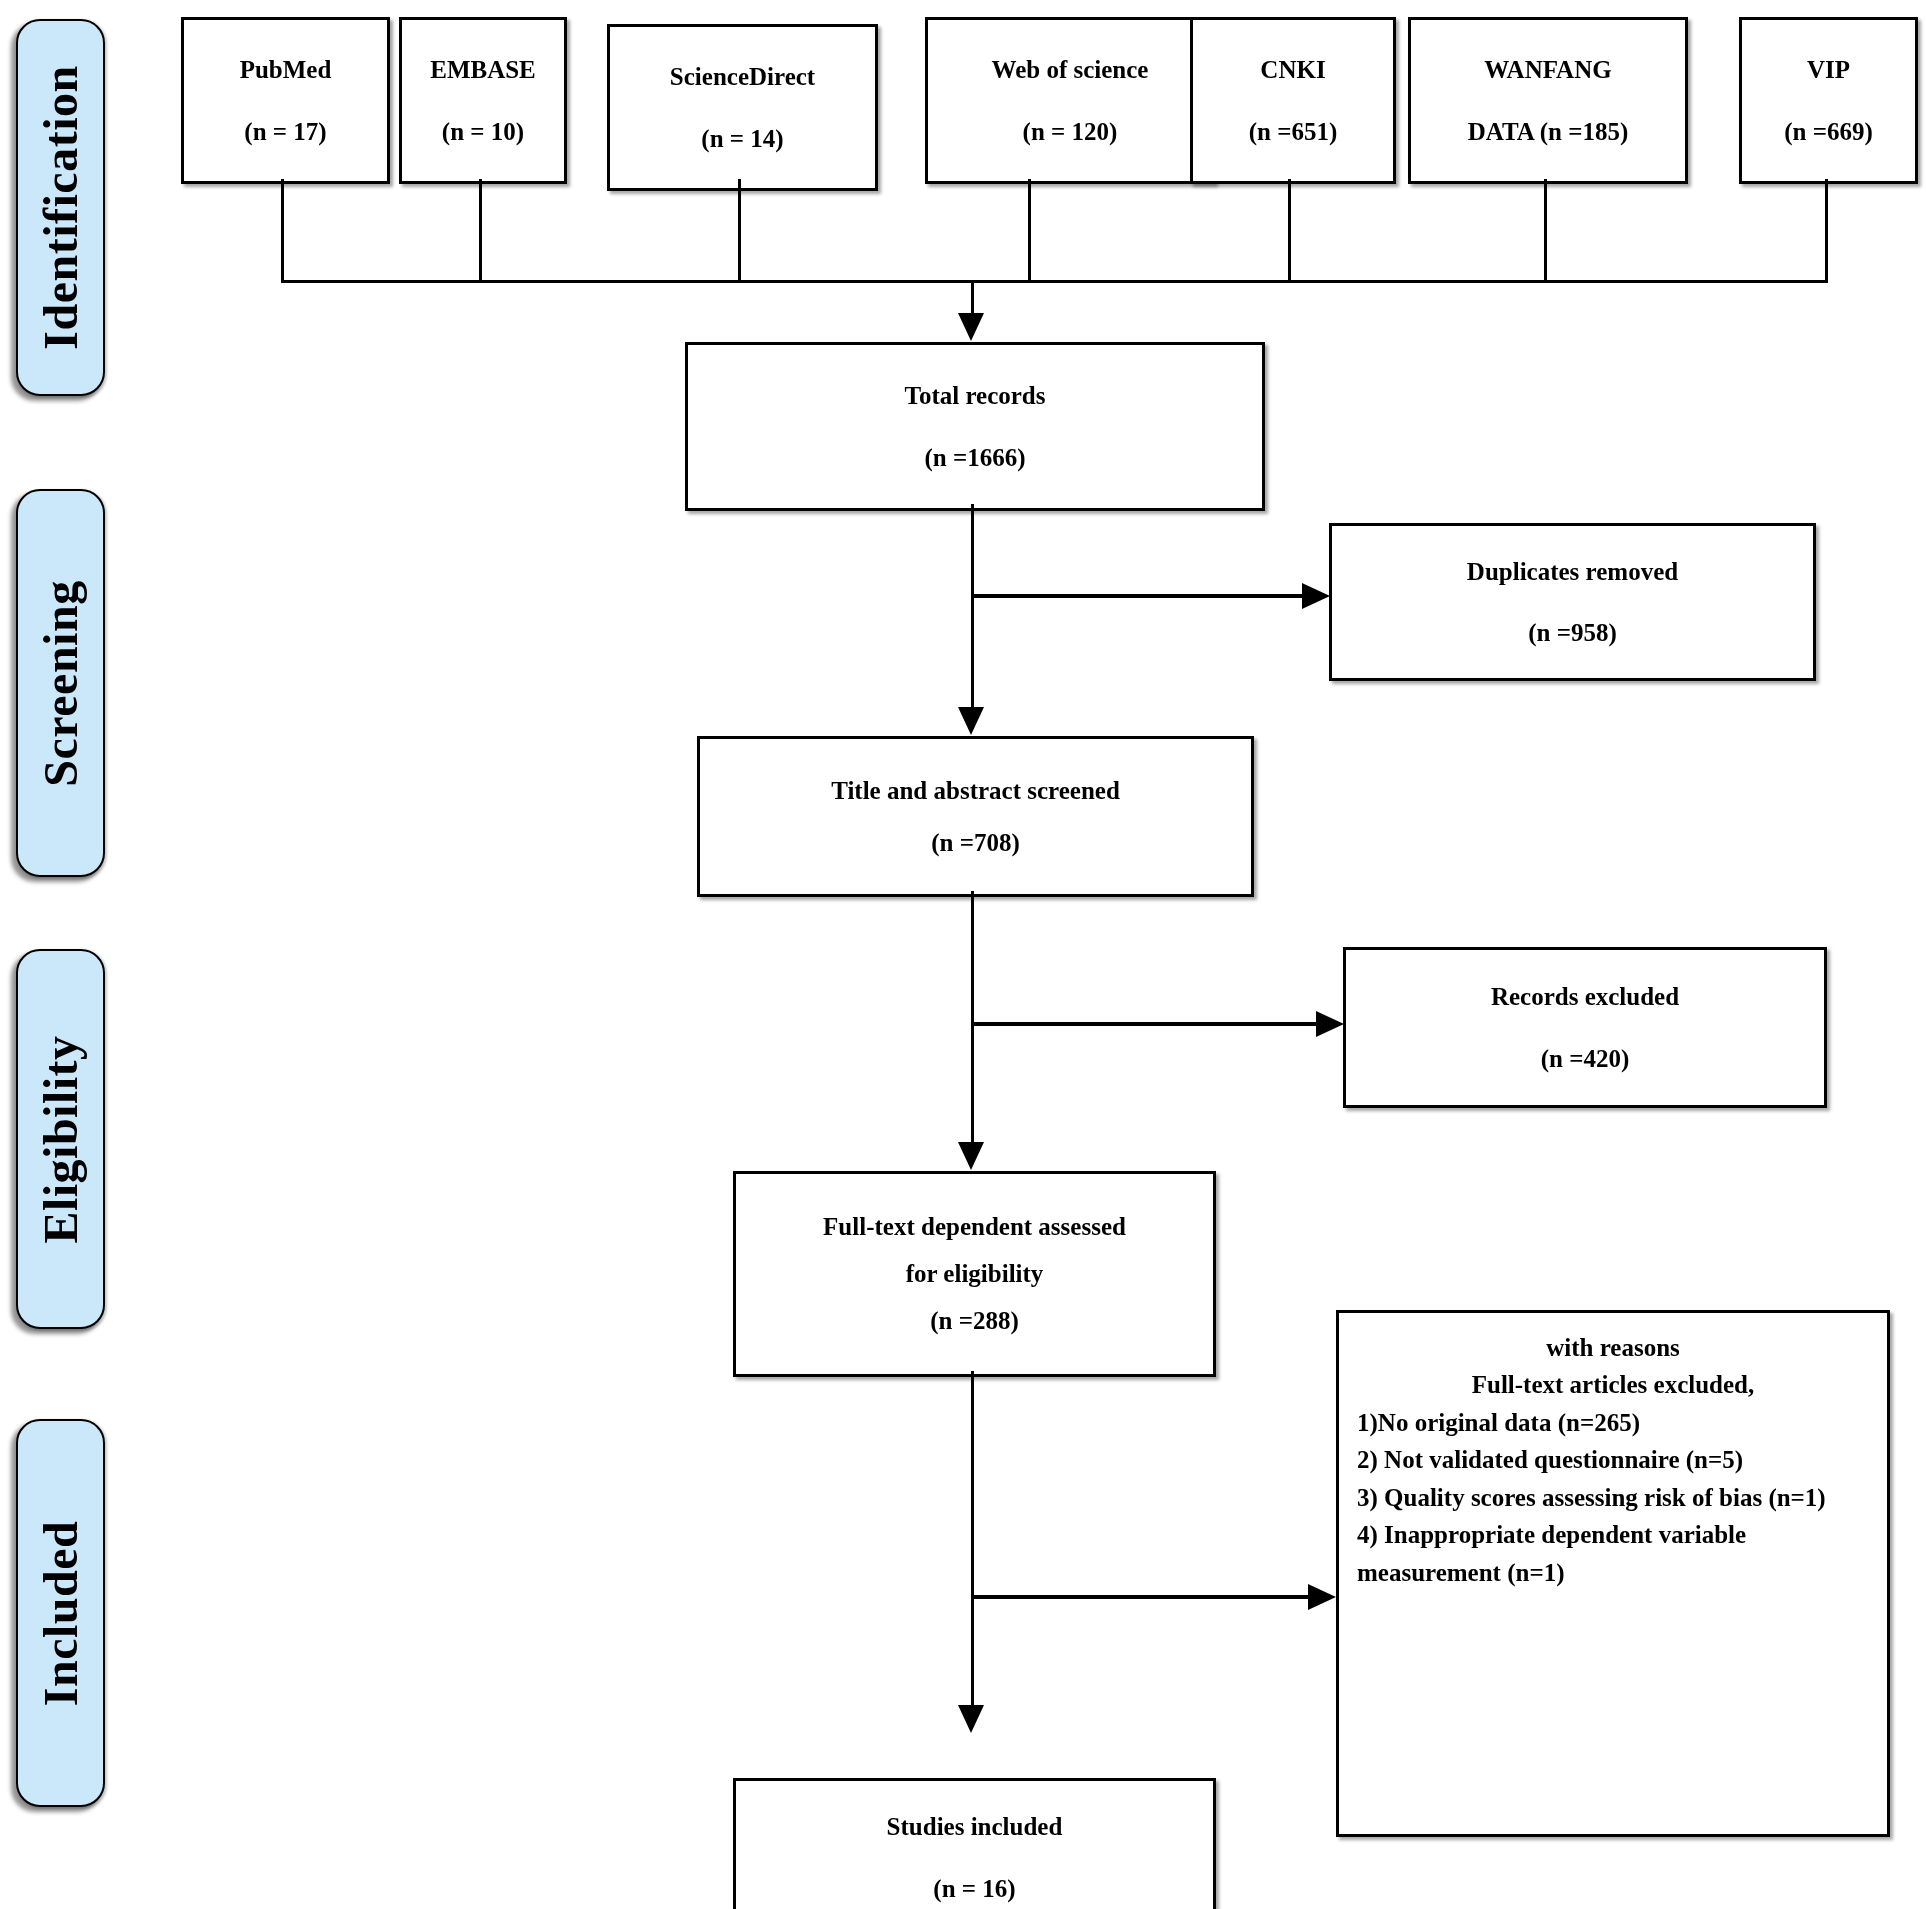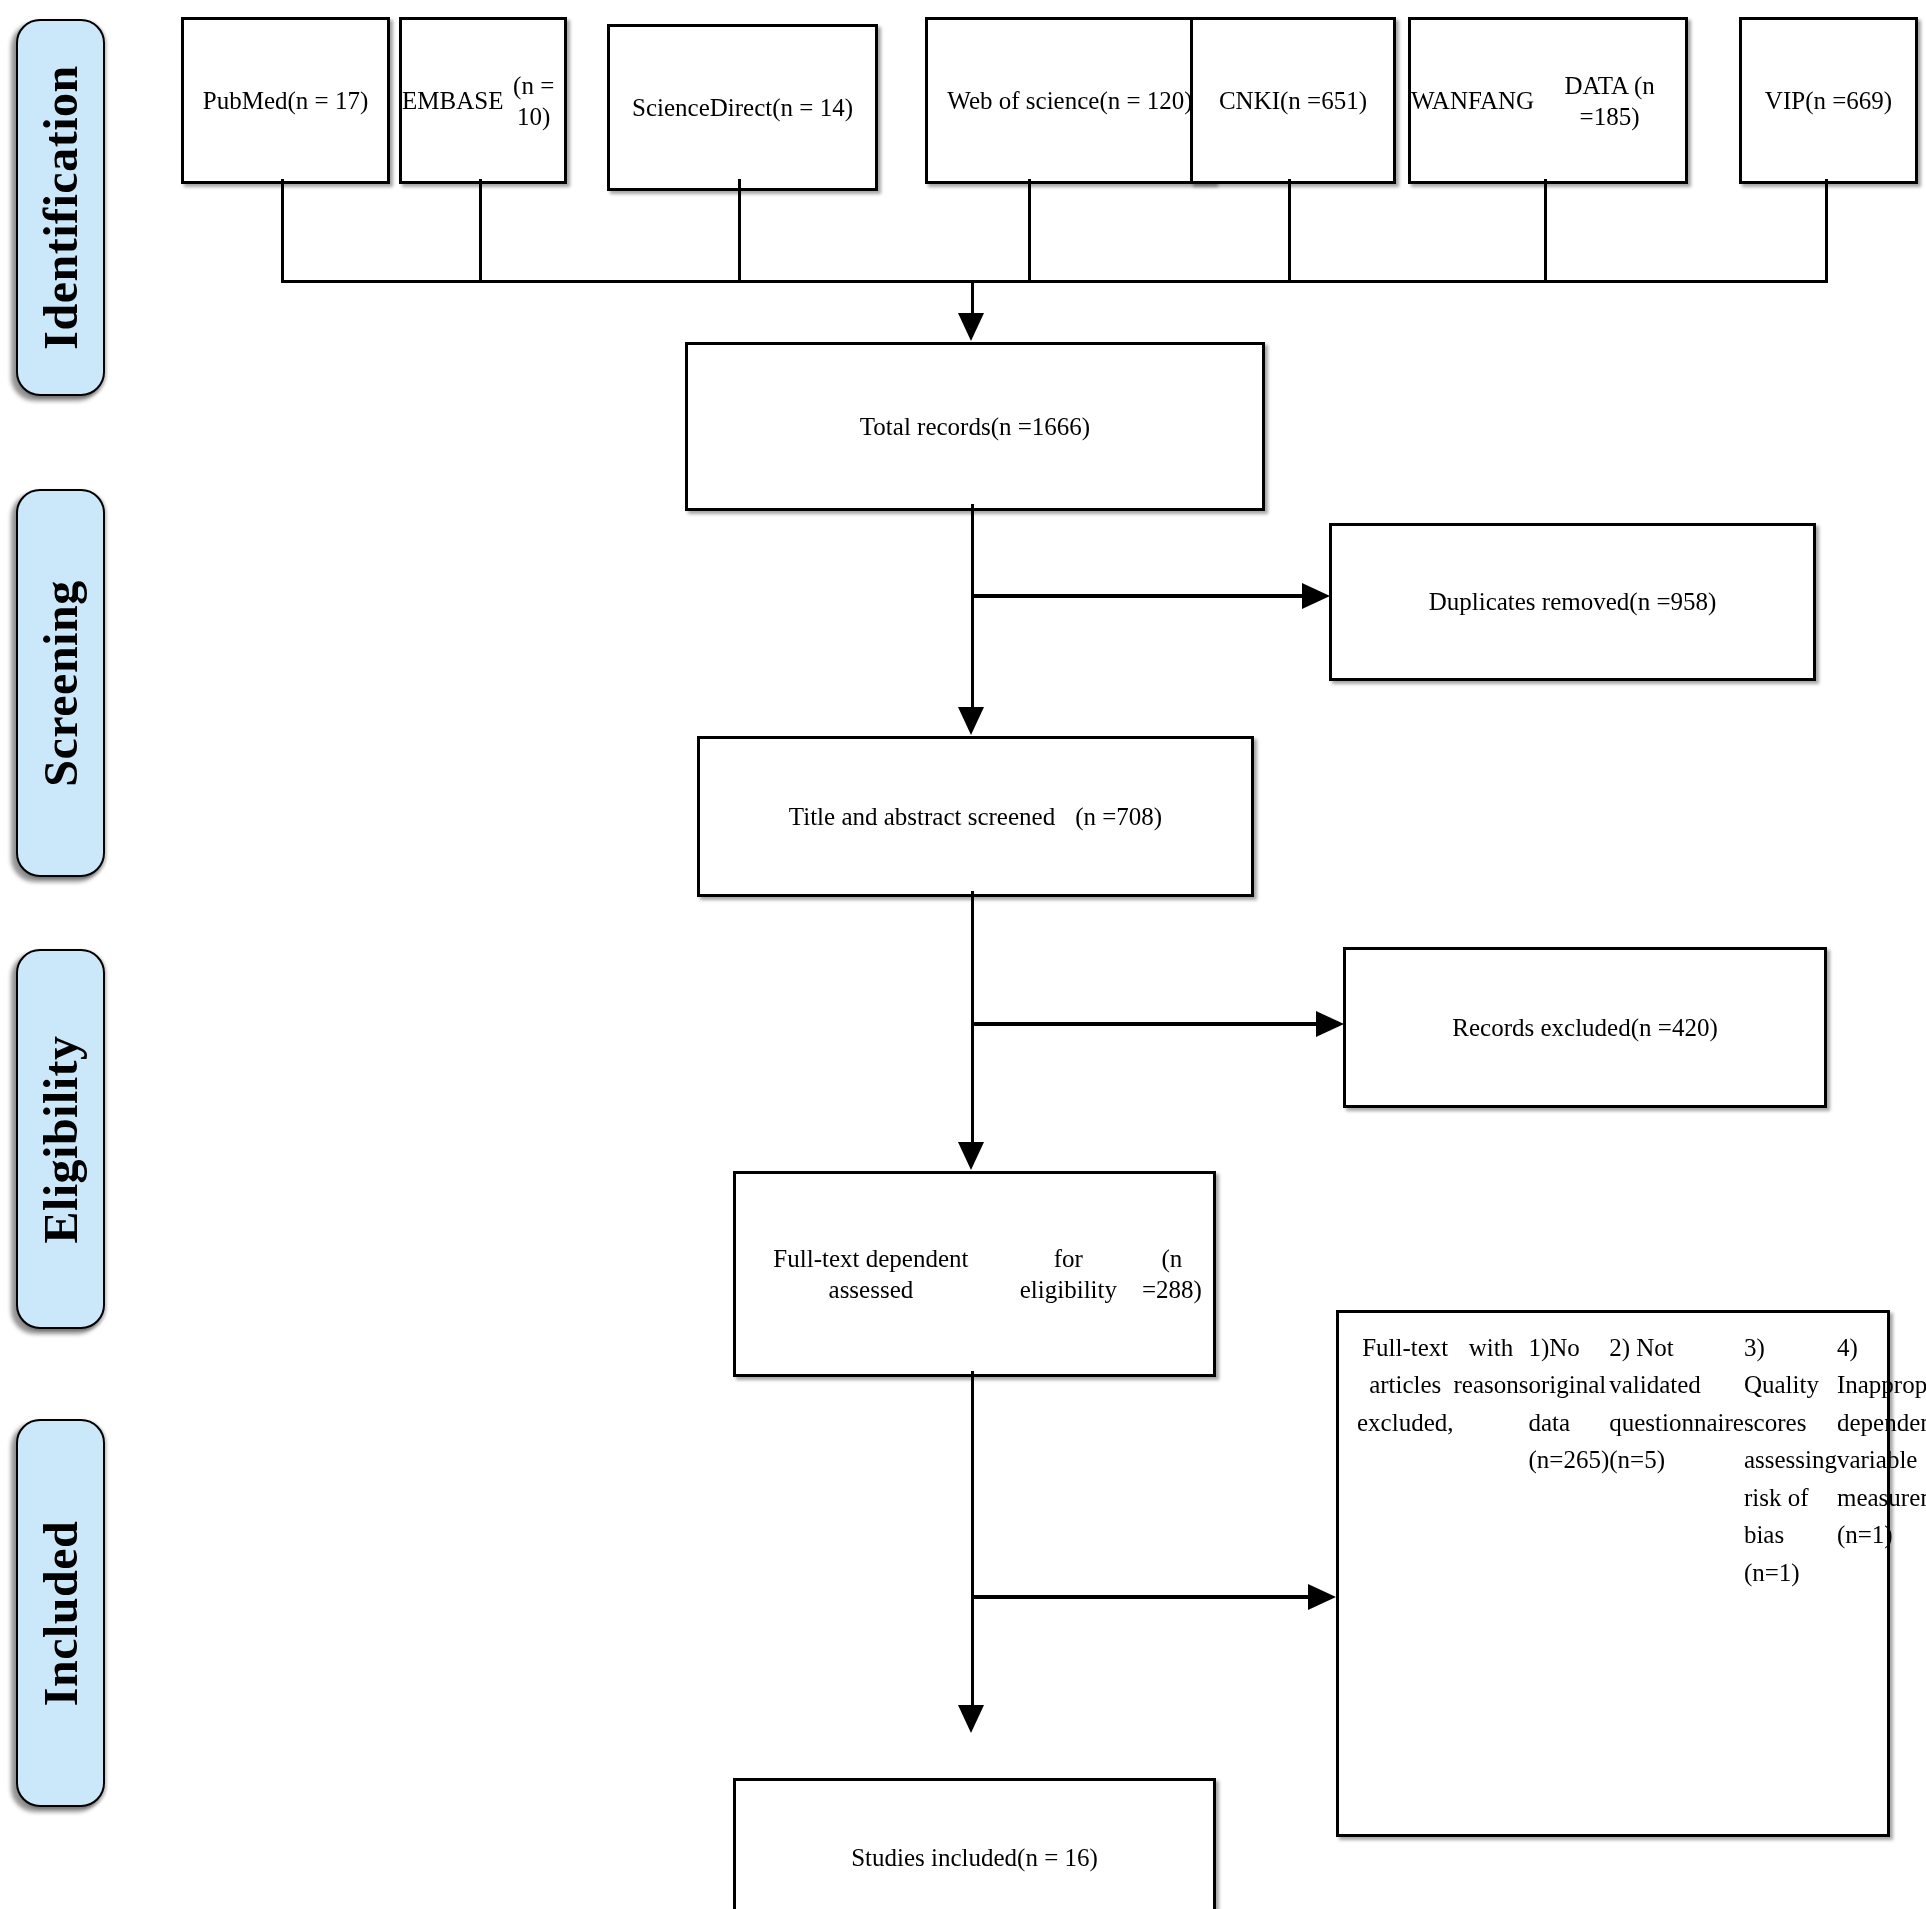--- a/index.html
+++ b/index.html
@@ -25,24 +25,25 @@
     font-weight:bold;
     font-size:48px;
     letter-spacing:0.5px;
   }
   
   .box{
     position:absolute;
     background:#fff;
     border:3.2px solid #000;
     box-shadow:2.6px 3.2px 3.2px rgba(0,0,0,0.35);
-    display:flex;flex-direction:row;align-items:center;justify-content:center;
+    display:flex;flex-direction:column;align-items:center;justify-content:center;
     text-align:center;
     font-size:25px;
     line-height:1.25;
+    font-weight:bold;
   }
   .gap-lg{row-gap:30.5px;}
   .gap-sm{row-gap:15.8px;}
   
   .vline{position:absolute;width:2.6px;background:#000;}
   .hline{position:absolute;height:2.6px;background:#000;}
   .hline.thick{height:4.2px;}
   .arrow-down{
     position:absolute;width:0;height:0;
     border-left:13.7px solid transparent;
@@ -159,22 +160,22 @@
     <div>for eligibility</div>
     <div>(n =288)</div>
   </div>
 
   <div class="vline" style="left:971px;top:1371px;height:336px;"></div>
   <div class="arrow-down" style="left:958px;top:1705px;"></div>
   <div class="hline thick" style="left:972px;top:1595px;width:338px;"></div>
   <div class="arrow-right" style="left:1308px;top:1584px;"></div>
 
   <div class="box reasons-box" style="left:1336px;top:1310px;width:512px;height:489px;">
+    <div class="centered">with reasons</div>
     <div class="centered">Full-text articles excluded,</div>
-    <div class="centered">with reasons</div>
     <div class="reason">1)No original data (n=265)</div>
     <div class="reason">2) Not validated questionnaire (n=5)</div>
     <div class="reason">3) Quality scores assessing risk of bias (n=1)</div>
     <div class="reason">4) Inappropriate dependent variable measurement (n=1)</div>
   </div>
 
   <div class="box gap-lg" style="left:733px;top:1734px;width:477px;height:153px;margin-top:44px;">
     <div>Studies included</div>
     <div>(n = 16)</div>
   </div>

